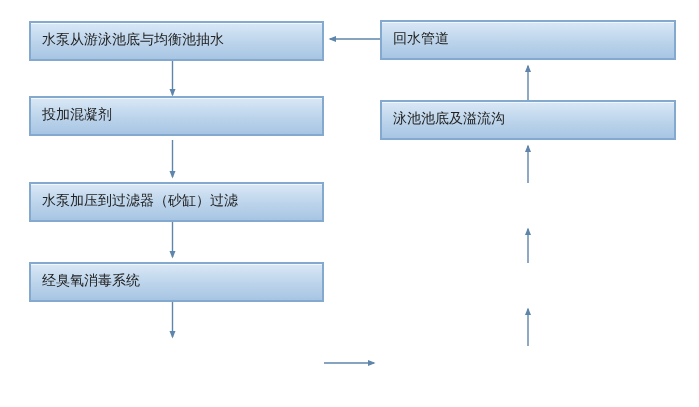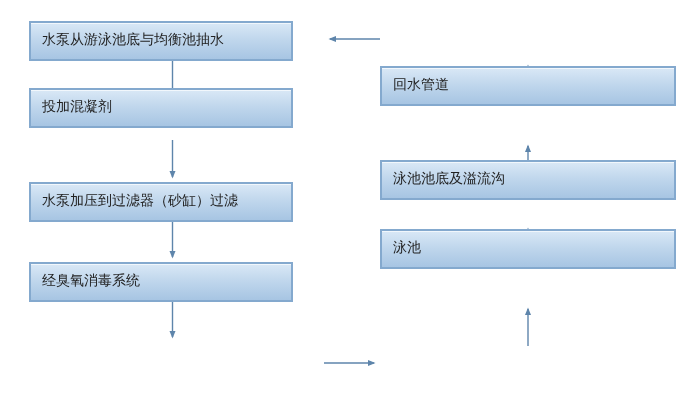--- a/index.html
+++ b/index.html
@@ -30,29 +30,29 @@
       var(--box-fill-mid, #bfd6ec) 48%,
       var(--box-fill-bottom, #a7c5e3) 100%);
     box-shadow: inset 0 1px 0 rgba(255,255,255,0.65);
     color: var(--text, #222222);
     font-size: 14px;
     display: flex;
     align-items: center;
     padding: 0 10px 2px 11px;
     white-space: nowrap;
   }
-  .col-left  { left: 29px;  width: 264px; }
-  .col-right { left: 380px; width: 296px; margin-top: 46px; }
+  .col-left  { left: 29px;  width: 295px; }
+  .col-right { left: 380px; width: 296px; }
   .l1 { top: 21px; }
-  .l2 { top: 88px; }
+  .l2 { top: 96px; }
   .l3 { top: 182px; }
   .l4 { top: 262px; }
   .l5 { top: 342px; }
   .r1 { top: 20px; }
-  .r2 { top: 114px; font-family: Liberation Serif, serif; }
+  .r2 { top: 100px; font-family: Liberation Serif, serif; }
   .r3 { top: 183px; }
   .r4 { top: 263px; }
   .r5 { top: 346px; }
   .edges-layer {
     position: absolute;
     left: 0; top: 0;
     width: 699px; height: 407px;
     pointer-events: none;
   }
   .edge {
@@ -89,15 +89,14 @@
     <line class="edge" x1="380" y1="39" x2="330" y2="39" marker-end="url(#arrowhead)"></line>
   </svg>
 
   <div class="node col-left l1">水泵从游泳池底与均衡池抽水</div>
   <div class="node col-left l2">投加混凝剂</div>
   <div class="node col-left l4">经臭氧消毒系统</div>
   <div class="node col-left l3">水泵加压到过滤器（砂缸）过滤</div>
 
   <div class="node col-right r1">回水管道</div>
   <div class="node col-right r2">泳池池底及溢流沟</div>
-  <div class="node col-right r3">泳池</div>
 
 </div>
 
 </body></html>

